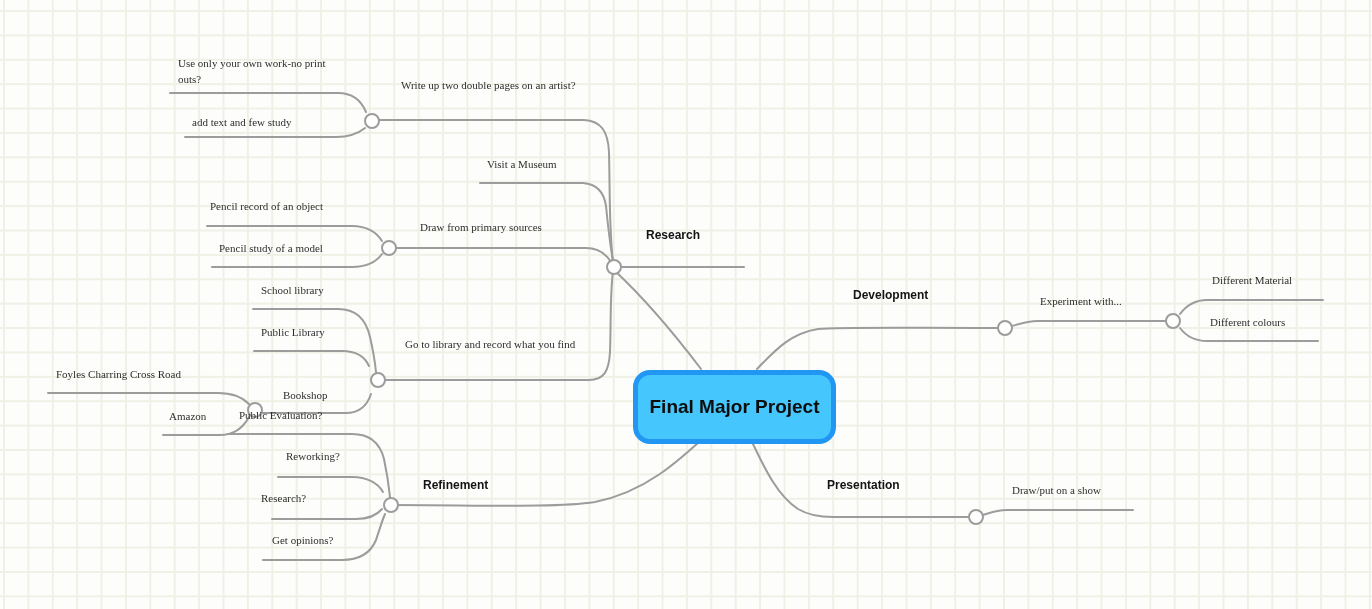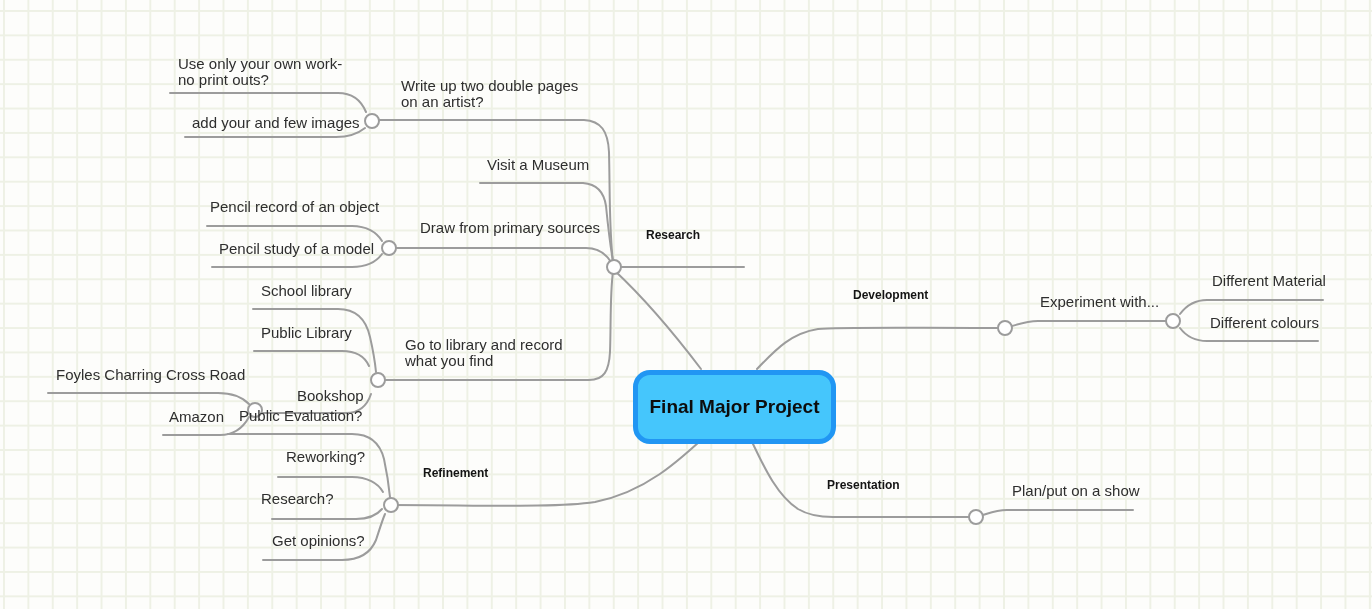--- a/index.html
+++ b/index.html
@@ -11,25 +11,26 @@
     background-color:#fdfdfb;
     background-image:
       linear-gradient(to right,#eef1e5 2px,transparent 2px),
       linear-gradient(to bottom,#eef1e5 2px,transparent 2px);
     background-size:24.4px 24.4px;
     background-position:3px 10px;
   }
   svg.connectors{position:absolute;left:0;top:0;}
   .node-label{
     position:absolute;
-    font-size:15px;
+    font-size:11px;
     line-height:15.5px;
     color:#2e2e2e;
     white-space:nowrap;
     cursor:default;
+    font-family:Liberation Serif, serif;
   }
   .node-label.wrap{white-space:normal;}
   .branch-label{
     position:absolute;
     font-size:12px;
     font-weight:700;
     color:#141414;
     white-space:nowrap;
     cursor:default;
   }
@@ -102,44 +103,44 @@
       <circle cx="391" cy="505" r="7"></circle>
       <circle cx="1005" cy="328" r="7"></circle>
       <circle cx="1173" cy="321" r="7"></circle>
       <circle cx="976" cy="517" r="7"></circle>
     </g>
   </svg>
 
   <div class="branch-label" style="left:646px;top:228px;">Research</div>
   <div class="branch-label" style="left:853px;top:288px;">Development</div>
   <div class="branch-label" style="left:827px;top:478px;">Presentation</div>
-  <div class="branch-label" style="left:423px;top:466px;">Refinement</div>
+  <div class="branch-label" style="left:423px;top:478px;">Refinement</div>
 
   <div class="node-label wrap" style="left:178px;top:56px;width:172px;">Use only your own work-no print outs?</div>
-  <div class="node-label" style="left:192px;top:115px;">add your and few images</div>
+  <div class="node-label" style="left:192px;top:115px;">add text and few study</div>
   <div class="node-label wrap" style="left:401px;top:78px;width:190px;">Write up two double pages on an artist?</div>
   <div class="node-label" style="left:487px;top:157px;">Visit a Museum</div>
   <div class="node-label" style="left:210px;top:199px;">Pencil record of an object</div>
   <div class="node-label" style="left:420px;top:220px;">Draw from primary sources</div>
   <div class="node-label" style="left:219px;top:241px;">Pencil study of a model</div>
   <div class="node-label" style="left:261px;top:283px;">School library</div>
   <div class="node-label" style="left:261px;top:325px;">Public Library</div>
   <div class="node-label wrap" style="left:405px;top:337px;width:182px;">Go to library and record what you find</div>
   <div class="node-label" style="left:56px;top:367px;">Foyles Charring Cross Road</div>
-  <div class="node-label" style="left:283px;top:388px;margin-left:14px;">Bookshop</div>
+  <div class="node-label" style="left:283px;top:388px;">Bookshop</div>
   <div class="node-label" style="left:169px;top:409px;">Amazon</div>
 
   <div class="node-label" style="left:239px;top:408px;">Public Evaluation?</div>
   <div class="node-label" style="left:286px;top:449px;">Reworking?</div>
   <div class="node-label" style="left:261px;top:491px;">Research?</div>
   <div class="node-label" style="left:272px;top:533px;">Get opinions?</div>
 
   <div class="node-label" style="left:1040px;top:294px;">Experiment with...</div>
   <div class="node-label" style="left:1212px;top:273px;">Different Material</div>
   <div class="node-label" style="left:1210px;top:315px;">Different colours</div>
 
-  <div class="node-label" style="left:1012px;top:483px;">Plan/put on a show</div>
+  <div class="node-label" style="left:1012px;top:483px;">Draw/put on a show</div>
 
   <div class="root-node">
     <span>Final Major Project</span>
   </div>
 
 </div>
 
 </body></html>

